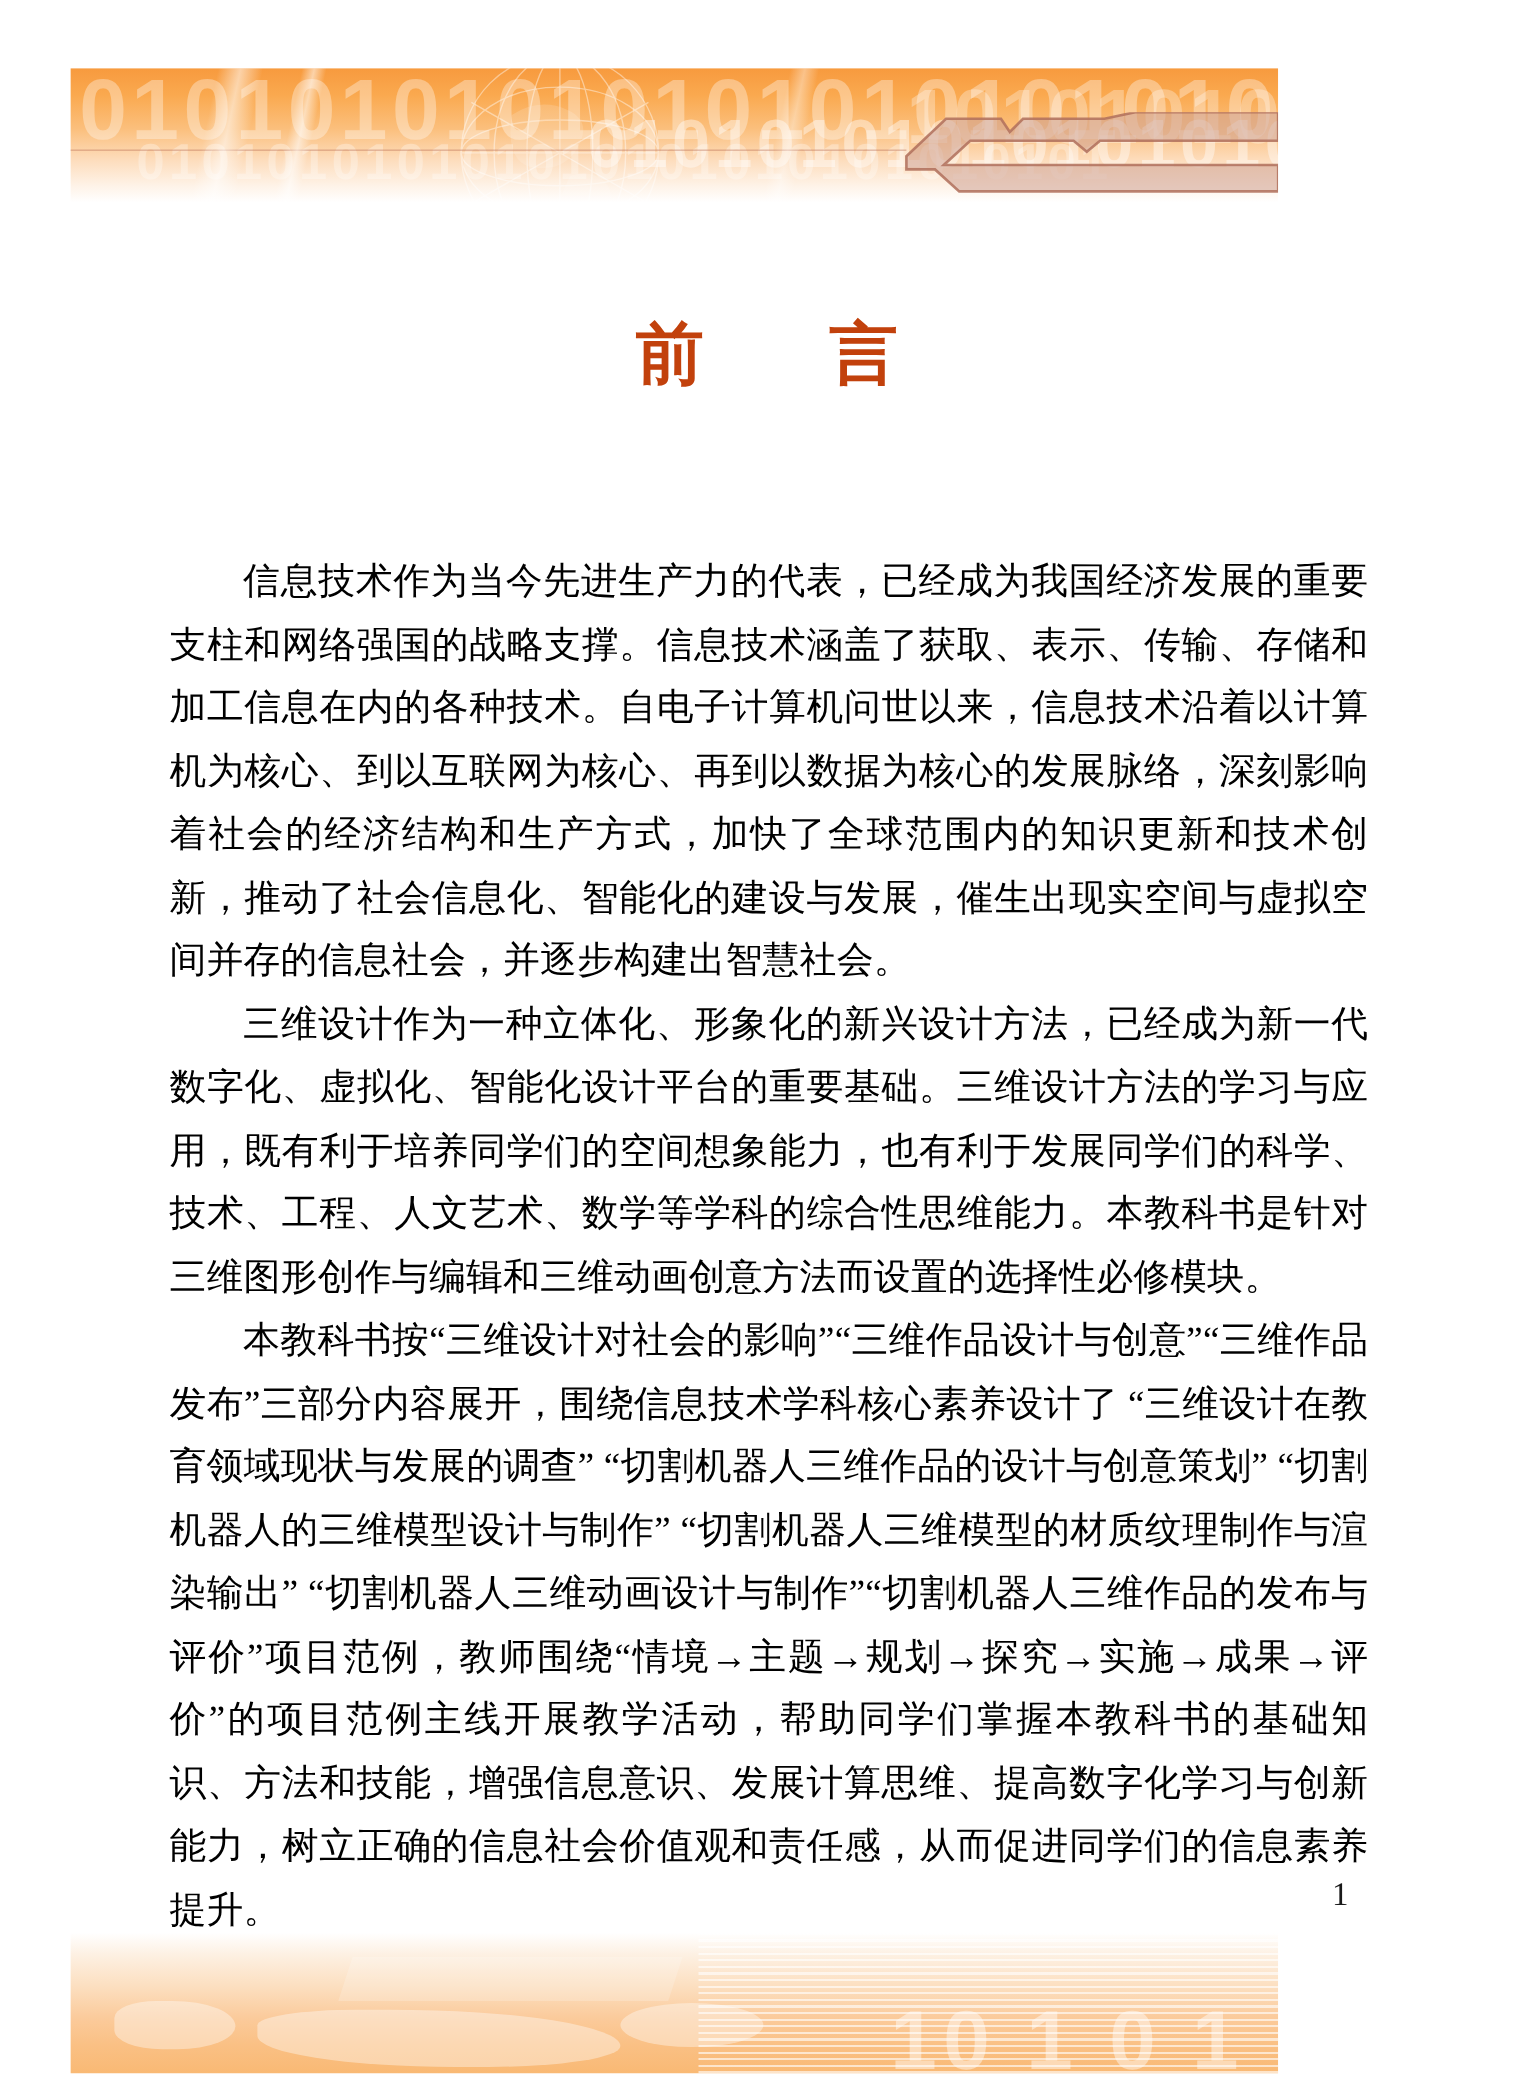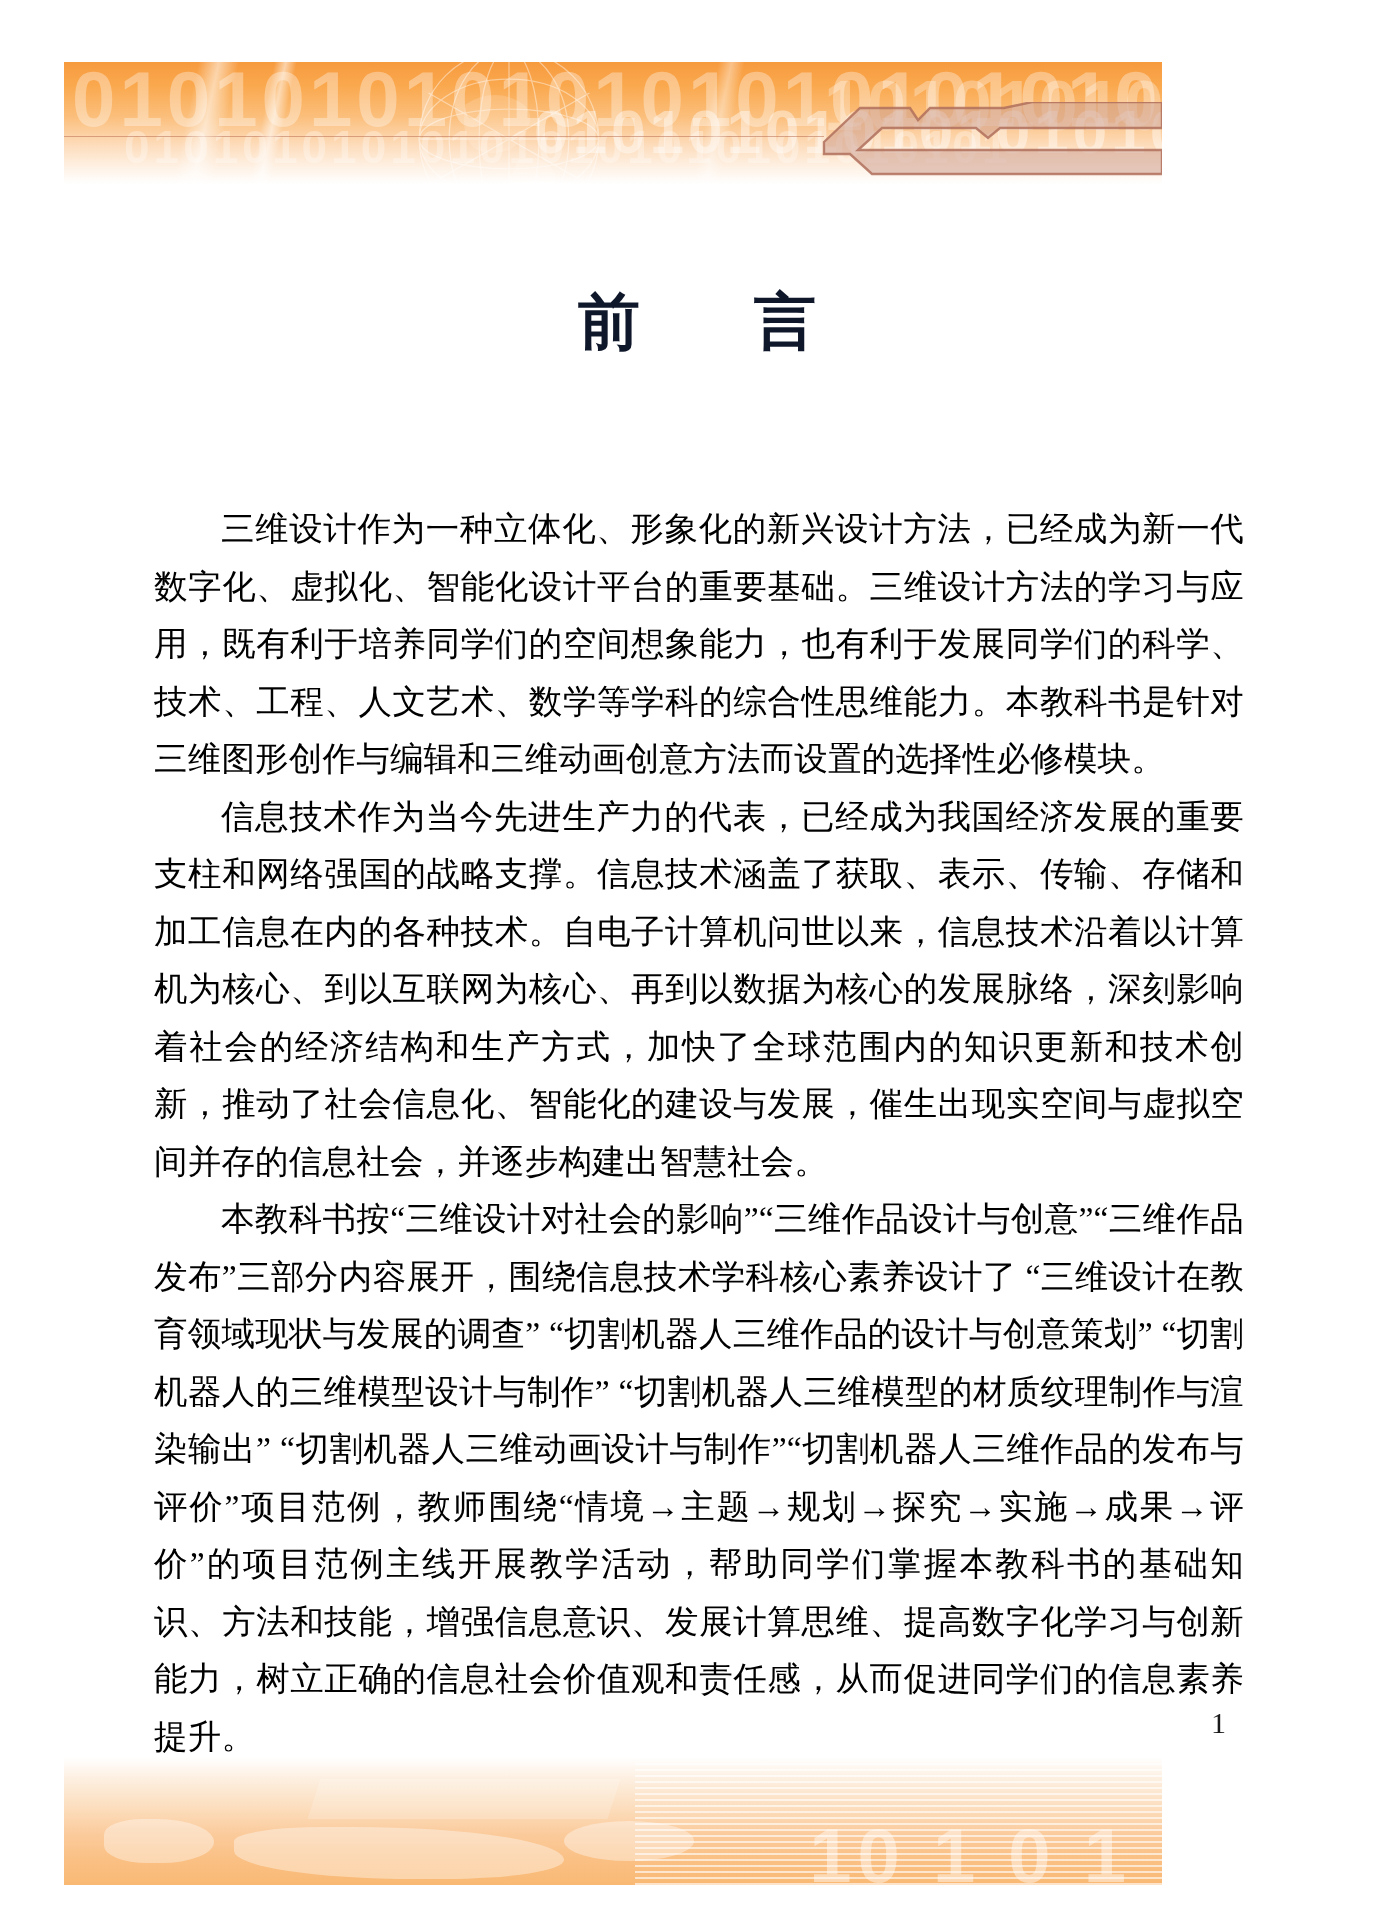--- a/index.html
+++ b/index.html
@@ -110,21 +110,21 @@
   #page-title {
     position: absolute;
     left: 0;
     top: 280px;
     width: 1394px;
     text-align: center;
     font-family: "Liberation Sans", "DejaVu Sans", sans-serif;
     font-weight: 700;
     font-size: 62px;
     letter-spacing: 26px;
-    color: #0f172a;
+    color: #c2410c;
     text-indent: 26px;
   }
 
   
   #body-text {
     position: absolute;
     left: 154px;
     top: 500px;
     width: 1090px;
   }
@@ -243,22 +243,22 @@
     <div class="sheen" style="left:640px; width:26px; opacity:.7;"></div>
 
     <svg id="header-ribbon" viewBox="0 0 430 82" preserveAspectRatio="none">
       <path d="M92 40 L128 6 L178 6 L186 18 L198 6 L272 6 L300 0 L430 0 L430 26 L268 26 L256 36 L244 26 L150 26 L126 48 L430 48 L430 72 L140 72 L118 52 L92 52 Z" fill="rgba(205,160,146,0.55)" stroke="rgba(176,112,92,0.85)" stroke-width="2.4"></path>
     </svg>
   </div>
 
   <div id="page-title">前　言</div>
 
   <div id="body-text">
+    <p class="para">信息技术作为当今先进生产力的代表，已经成为我国经济发展的重要支柱和网络强国的战略支撑。信息技术涵盖了获取、表示、传输、存储和加工信息在内的各种技术。自电子计算机问世以来，信息技术沿着以计算机为核心、到以互联网为核心、再到以数据为核心的发展脉络，深刻影响着社会的经济结构和生产方式，加快了全球范围内的知识更新和技术创新，推动了社会信息化、智能化的建设与发展，催生出现实空间与虚拟空间并存的信息社会，并逐步构建出智慧社会。</p>
     <p class="para">三维设计作为一种立体化、形象化的新兴设计方法，已经成为新一代数字化、虚拟化、智能化设计平台的重要基础。三维设计方法的学习与应用，既有利于培养同学们的空间想象能力，也有利于发展同学们的科学、技术、工程、人文艺术、数学等学科的综合性思维能力。本教科书是针对三维图形创作与编辑和三维动画创意方法而设置的选择性必修模块。</p>
-    <p class="para">信息技术作为当今先进生产力的代表，已经成为我国经济发展的重要支柱和网络强国的战略支撑。信息技术涵盖了获取、表示、传输、存储和加工信息在内的各种技术。自电子计算机问世以来，信息技术沿着以计算机为核心、到以互联网为核心、再到以数据为核心的发展脉络，深刻影响着社会的经济结构和生产方式，加快了全球范围内的知识更新和技术创新，推动了社会信息化、智能化的建设与发展，催生出现实空间与虚拟空间并存的信息社会，并逐步构建出智慧社会。</p>
     <p class="para">本教科书按“三维设计对社会的影响”“三维作品设计与创意”“三维作品发布”三部分内容展开，围绕信息技术学科核心素养设计了 “三维设计在教育领域现状与发展的调查” “切割机器人三维作品的设计与创意策划” “切割机器人的三维模型设计与制作” “切割机器人三维模型的材质纹理制作与渲染输出” “切割机器人三维动画设计与制作”“切割机器人三维作品的发布与评价”项目范例，教师围绕“情境→主题→规划→探究→实施→成果→评价”的项目范例主线开展教学活动，帮助同学们掌握本教科书的基础知识、方法和技能，增强信息意识、发展计算思维、提高数字化学习与创新能力，树立正确的信息社会价值观和责任感，从而促进同学们的信息素养提升。</p>
 
   </div>
 
   <div id="page-number">1</div>
 
   <div id="footer-banner">
     <div class="grad"></div>
 
     <div class="map-blob" style="left:40px;  top:62px;  width:110px; height:44px; border-radius:40% 60% 55% 45%;"></div>

